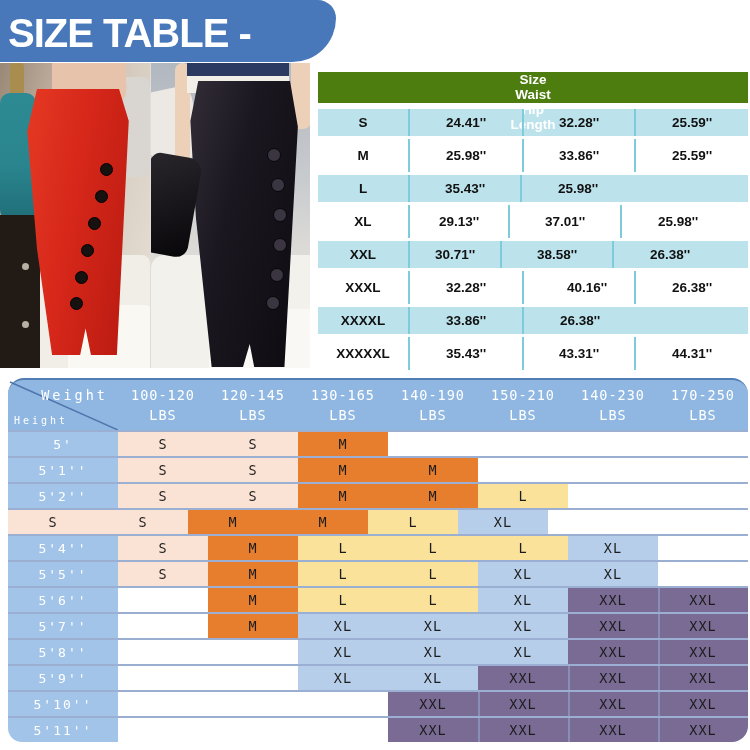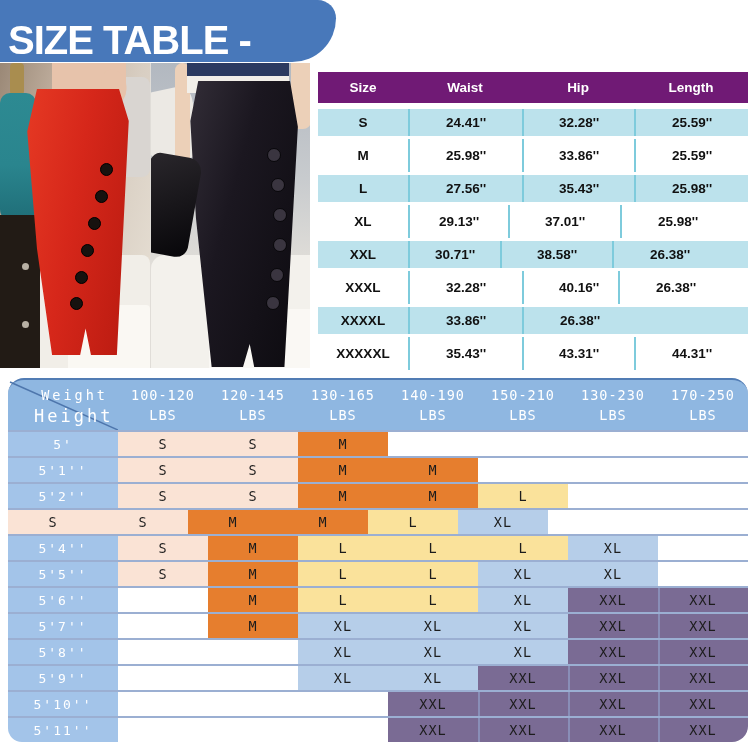--- a/index.html
+++ b/index.html
@@ -6,21 +6,21 @@
   body{
     width:750px;height:750px;position:relative;overflow:hidden;
     background:#ffffff;font-family:"Liberation Sans",sans-serif;
   }
   
   .banner{
     position:absolute;left:0;top:0;width:336px;height:62px;
     background:#4878BA;border-radius:0 24px 58px 0;
   }
   .banner .title{
-    position:absolute;left:8px;top:18px;color:#fff;
+    position:absolute;left:8px;top:11px;color:#fff;
     font-size:40px;font-weight:bold;letter-spacing:-1px;white-space:nowrap;
   }
   
   .photo{position:absolute;left:0;top:63px;width:310px;height:305px;overflow:hidden;}
   .ph{position:absolute;top:0;height:305px;overflow:hidden;}
   .ph-left{left:0;width:150px;background:linear-gradient(105deg,#9a8876 0%,#c3b2a2 30%,#d8cec2 62%,#e9e2d7 100%);}
   .ph-right{left:150px;width:160px;border-left:1px solid #e0ddd8;
     background:linear-gradient(180deg,#b2b8c0 0%,#c8cbce 38%,#e2dfd9 68%,#efece6 100%);}
   .ph div{position:absolute;}
   .headboard{left:92px;top:14px;width:58px;height:100px;background:#d9d5d1;border-radius:8px;}
@@ -46,35 +46,35 @@
   .top-white{left:36px;top:0;width:102px;height:30px;background:#f2efe9;}
   .top-navy{left:36px;top:0;width:102px;height:13px;background:#2b3a60;}
   .skirt-black{left:36px;top:18px;width:112px;height:286px;
     background:linear-gradient(105deg,#332e38 0%,#1b1720 40%,#0d0b10 100%);
     clip-path:polygon(10% 0%,92% 0%,99% 16%,87% 100%,60% 100%,56% 92%,50% 100%,22% 100%,8% 48%,3% 14%);}
   .btn-blk{width:12px;height:12px;border-radius:50%;background:#3a3540;border:1px solid #08070a;}
   .clutch{left:-8px;top:92px;width:52px;height:100px;transform:rotate(10deg);
     background:linear-gradient(150deg,#2a272c 0%,#070609 100%);border-radius:10px 14px 12px 8px;}
   
   .size-table{position:absolute;left:318px;top:72px;width:430px;}
-  .st-header{display:flex;height:31px;background:#701a75;align-items:center;margin-bottom:3px;}
+  .st-header{display:flex;height:31px;background:#4d7c0f;align-items:center;margin-bottom:3px;flex-direction:column;}
   .st-cell{box-sizing:border-box;height:100%;display:flex;align-items:center;justify-content:center;
     font-size:13.5px;font-weight:bold;color:#111;}
   .st-h{color:#fff;}
   .st-row{display:flex;height:33px;box-sizing:border-box;}
   .st-row.alt{background:#BCE2EC;border-top:3px solid #fff;border-bottom:3px solid #fff;}
   .st-row .st-cell + .st-cell{border-left:2px solid #7ECBDC;}
   
   .matrix{position:absolute;left:8px;top:378px;width:740px;font-family:"DejaVu Sans Mono",monospace;}
   .mx-header{display:flex;height:52px;background:#8FB7E1;border-radius:16px 16px 0 0;
     border-top:2px solid #517CB4;box-sizing:border-box;color:#fff;}
   .mx-corner{position:relative;width:110px;height:100%;}
   .mx-corner svg{position:absolute;left:0;top:0;width:110px;height:50px;}
   .w-label{position:absolute;top:7px;right:10px;font-size:13.5px;letter-spacing:3px;}
-  .h-label{position:absolute;bottom:4px;left:6px;font-size:17px;letter-spacing:3px;margin-left:20px;}
+  .h-label{position:absolute;bottom:4px;left:6px;font-size:10px;letter-spacing:3px;}
   .mx-cols{display:flex;flex:1;}
   .mx-col{width:90px;display:flex;flex-direction:column;align-items:center;justify-content:center;
     font-size:13.5px;line-height:20px;letter-spacing:1px;}
   .mx-row{display:flex;height:26px;box-sizing:border-box;border-top:2px solid #9BAFD2;}
   .mx-height{width:110px;background:#A3C4E9;color:#fff;font-size:13px;letter-spacing:2px;
     display:flex;align-items:center;justify-content:center;}
   .mx-cell{width:90px;display:flex;align-items:center;justify-content:center;
     font-size:13.5px;color:#1c1c1c;letter-spacing:1px;}
   .mx-row:last-child .mx-height{border-bottom-left-radius:14px;}
   .mx-row:last-child .mx-cell:last-child{border-bottom-right-radius:16px;}
@@ -141,40 +141,39 @@
         <div class="st-cell" style="width: 114px;">25.59''</div>
       </div>
       <div class="st-row">
         <div class="st-cell" style="width: 90px;">M</div>
         <div class="st-cell" style="width: 114px;">25.98''</div>
         <div class="st-cell" style="width: 112px;">33.86''</div>
         <div class="st-cell" style="width: 114px;">25.59''</div>
       </div>
       <div class="st-row alt">
         <div class="st-cell" style="width: 90px;">L</div>
-        <div class="st-cell" style="width: 114px;">27.56''</div>
         <div class="st-cell" style="width: 112px;">35.43''</div>
         <div class="st-cell" style="width: 114px;">25.98''</div>
       </div>
       <div class="st-row">
         <div class="st-cell" style="width: 90px;">XL</div>
         <div class="st-cell" style="width: 100px;">29.13''</div>
         <div class="st-cell" style="width: 112px;">37.01''</div>
         <div class="st-cell" style="width: 114px;">25.98''</div>
       </div>
       <div class="st-row alt">
         <div class="st-cell" style="width: 90px;">XXL</div>
         <div class="st-cell" style="width: 92px;">30.71''</div>
         <div class="st-cell" style="width: 112px;">38.58''</div>
         <div class="st-cell" style="width: 114px;">26.38''</div>
       </div>
       <div class="st-row">
         <div class="st-cell" style="width: 90px;">XXXL</div>
         <div class="st-cell" style="width: 114px;">32.28''</div>
-        <div class="st-cell" style="width: 96px; padding-left: 16px;">40.16''</div>
+        <div class="st-cell" style="width: 112px; padding-left: 16px;">40.16''</div>
         <div class="st-cell" style="width: 114px;">26.38''</div>
       </div>
       <div class="st-row alt">
         <div class="st-cell" style="width: 90px;">XXXXL</div>
         <div class="st-cell" style="width: 114px;">33.86''</div>
         <div class="st-cell" style="width: 114px;">26.38''</div>
       </div>
       <div class="st-row">
         <div class="st-cell" style="width: 90px;">XXXXXL</div>
         <div class="st-cell" style="width: 114px;">35.43''</div>
@@ -208,21 +207,21 @@
         </div>
         <div class="mx-col">
           <div class="mx-range">140-190</div>
           <div class="mx-unit">LBS</div>
         </div>
         <div class="mx-col">
           <div class="mx-range">150-210</div>
           <div class="mx-unit">LBS</div>
         </div>
         <div class="mx-col">
-          <div class="mx-range">130-230</div>
+          <div class="mx-range">140-230</div>
           <div class="mx-unit">LBS</div>
         </div>
         <div class="mx-col">
           <div class="mx-range">170-250</div>
           <div class="mx-unit">LBS</div>
         </div>
       </div>
   </div>
   <div class="mx-body">
       <div class="mx-row">

